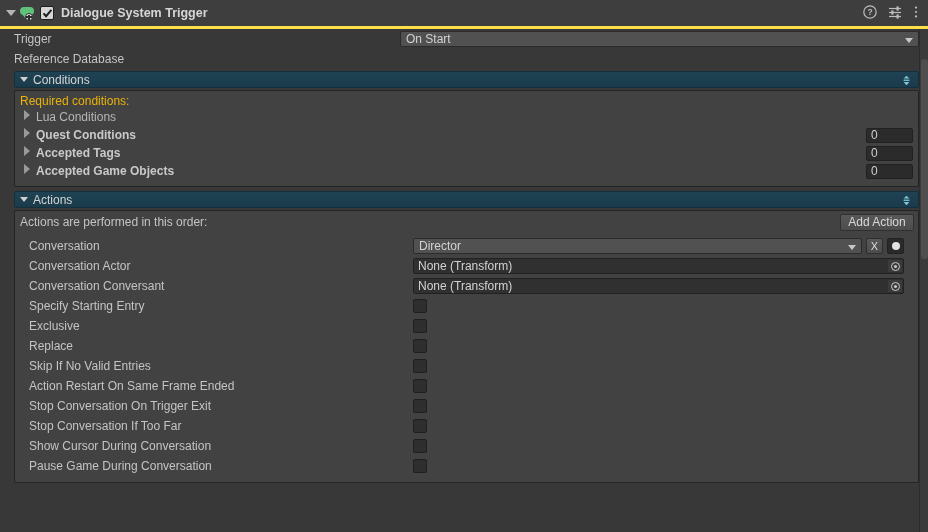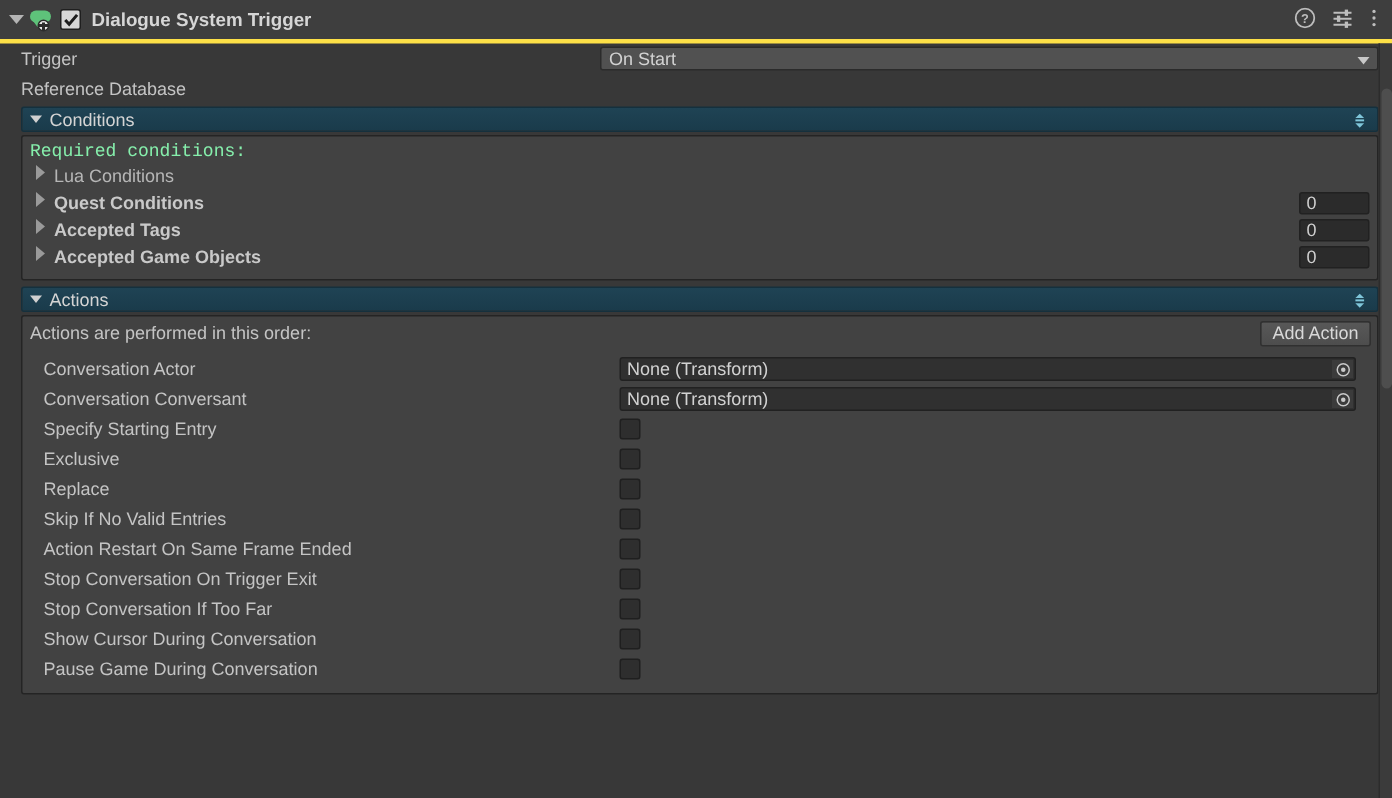--- a/index.html
+++ b/index.html
@@ -254,22 +254,21 @@
     border: 1px solid #242424;
     border-radius: 2px;
     background: #424242;
     box-sizing: border-box;
   }
   .group-note {
     height: 19px;
     display: flex;
     align-items: center;
     padding-left: 5px;
-    color: #86efac;
-    font-family: Liberation Mono, monospace;
+    color: #eab308;
   }
   .cond-row {
     display: flex;
     align-items: flex-start;
     height: 18px;
     padding-left: 9px;
     box-sizing: border-box;
   }
   .cond-row .tri-right { margin-right: 6px; flex: 0 0 auto; }
   .cond-label { white-space: nowrap; }
@@ -533,20 +532,31 @@
 
   <div class="group-box">
     <div class="actions-note-row">
       <span>Actions are performed in this order:</span>
       <span class="add-action-btn">Add Action</span>
     </div>
 
 
     <div class="action-body">
 
+      <div class="arow">
+        <span class="label">Conversation</span>
+        <span class="afield popup-field with-btns">
+          <span>Director</span>
+          <span class="popup-arrow"></span>
+        </span>
+        <span class="x-btn">X</span>
+        <span class="dot-btn">
+            <span class="d"></span>
+          </span>
+      </div>
 
       <div class="arow">
         <span class="label">Conversation Actor</span>
         <span class="afield object-field">
           <span>None (Transform)</span>
           <span class="obj-picker">
               <span class="ring"></span>
             </span>
         </span>
       </div>

